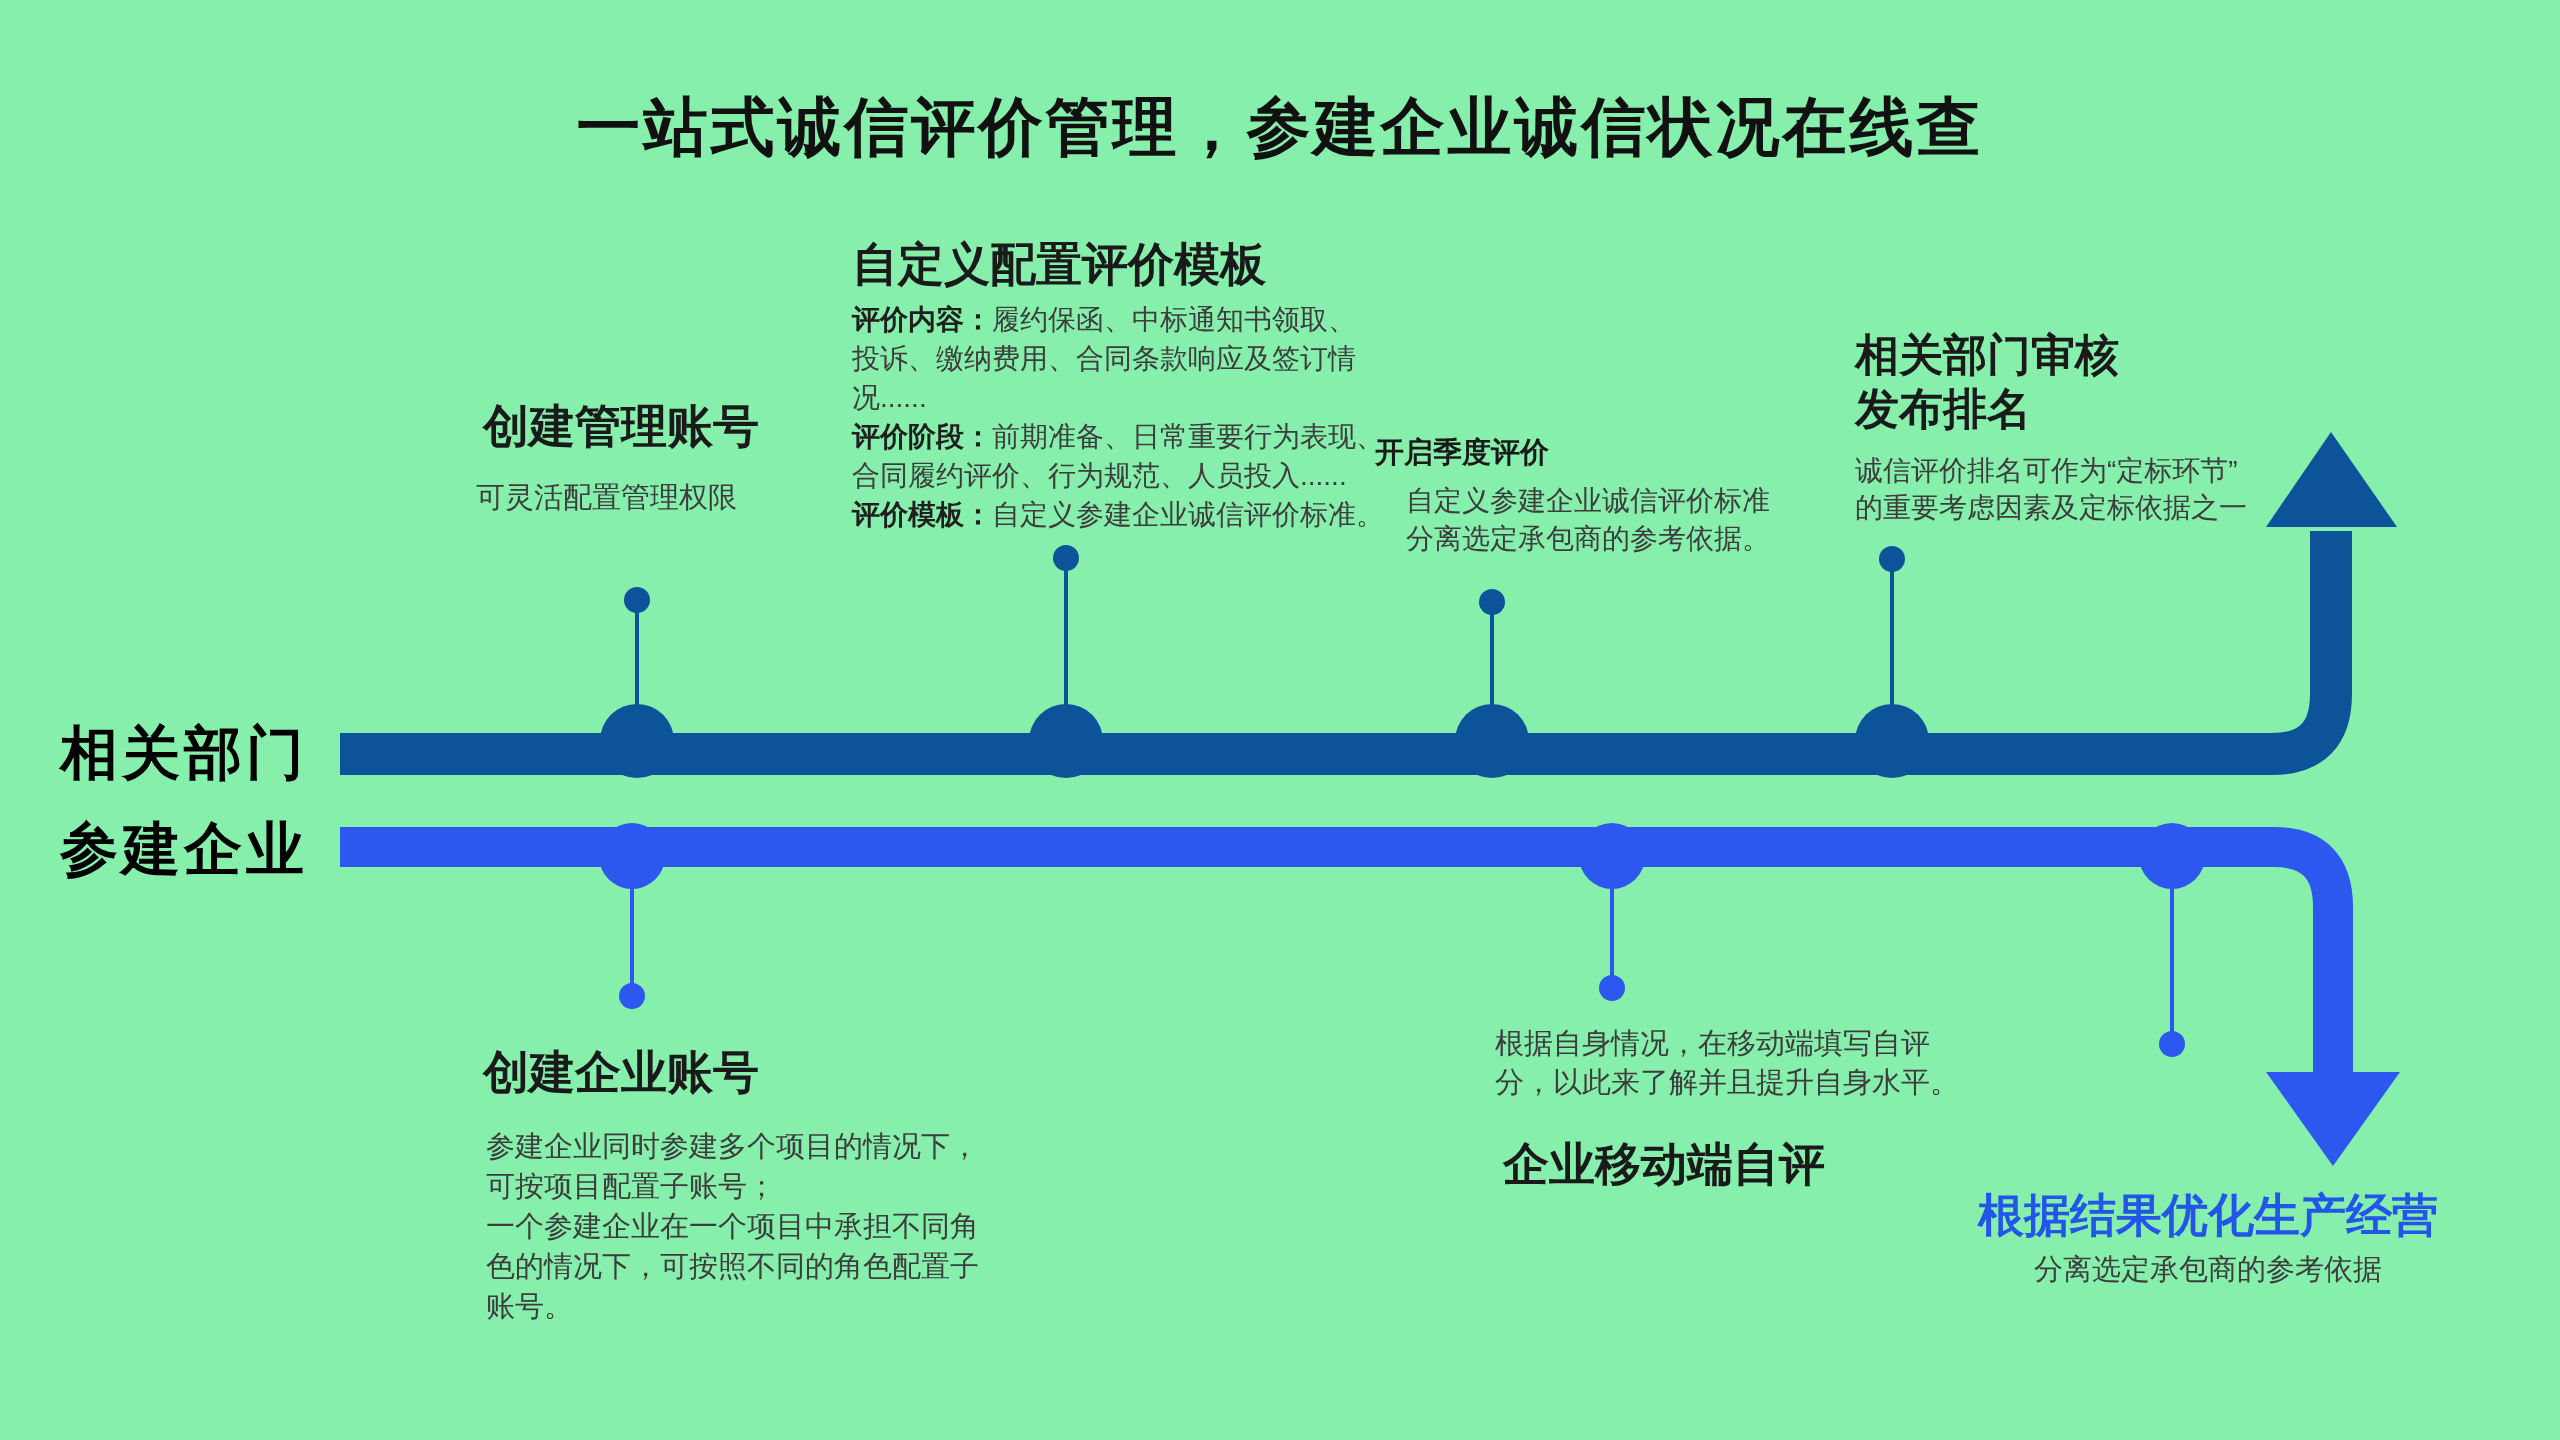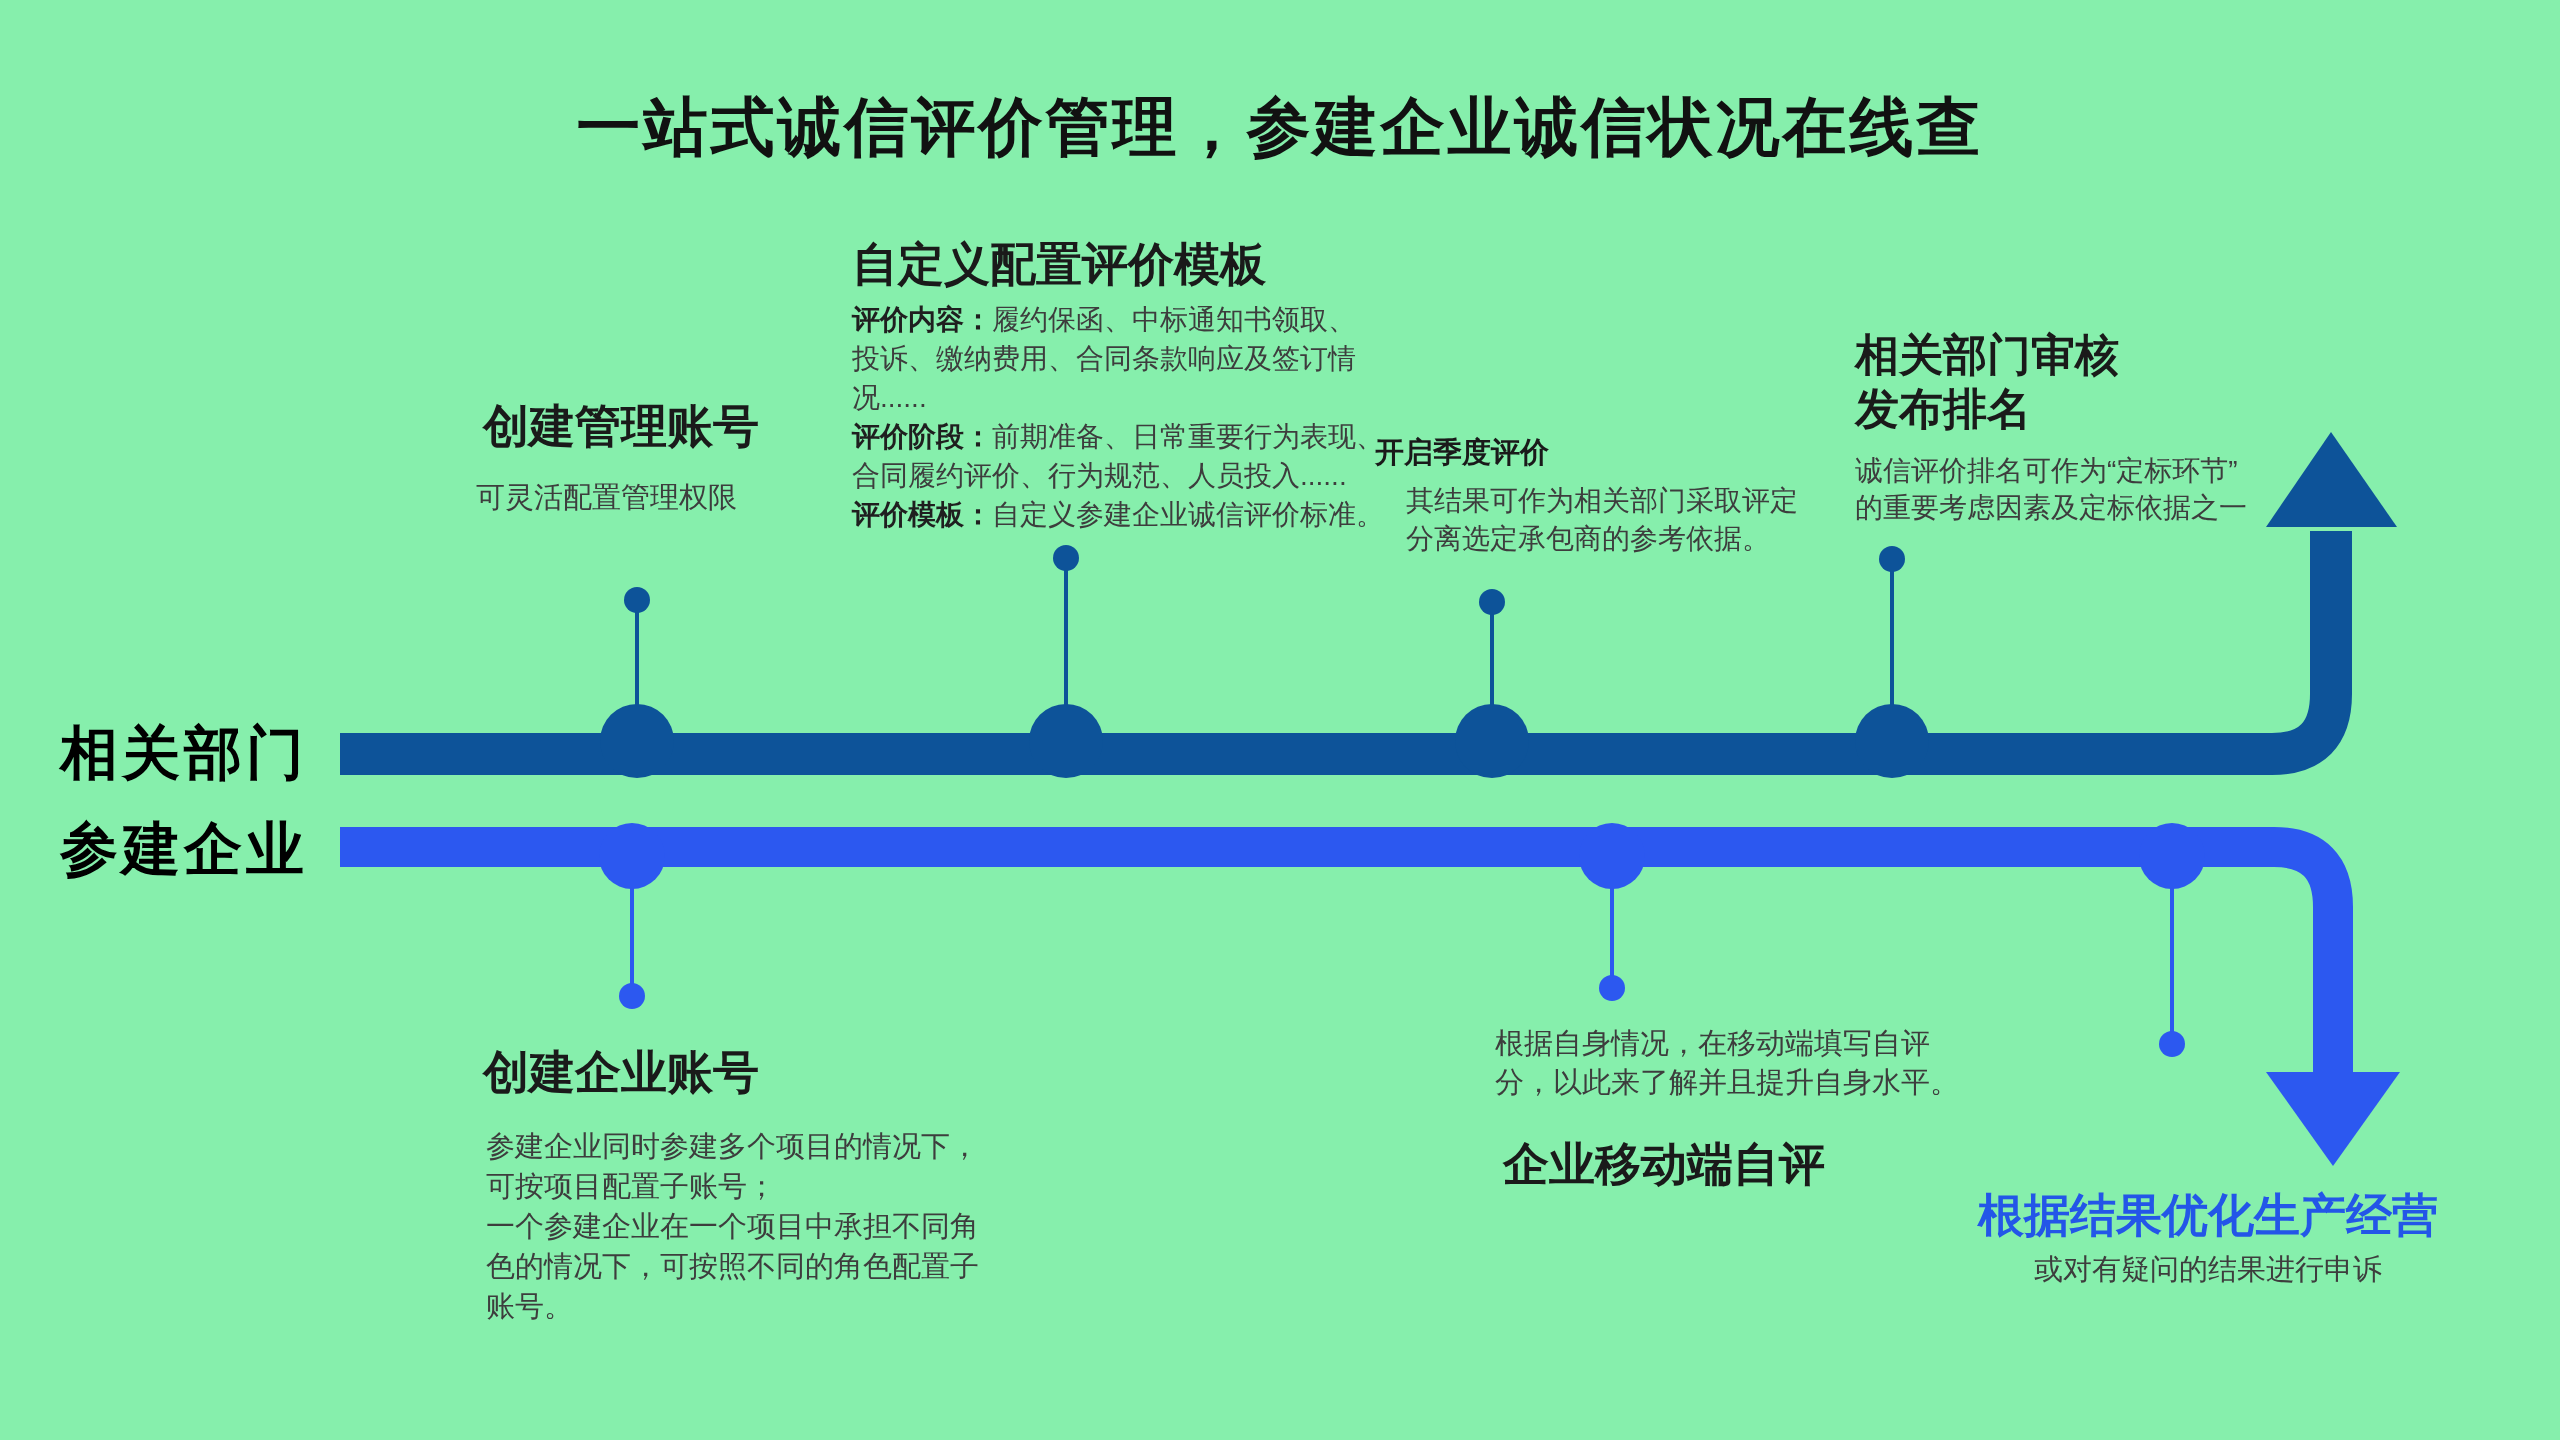--- a/index.html
+++ b/index.html
@@ -83,37 +83,37 @@
   <div class="abs rich" style="left:852px;top:300px;width:545px;">
     <p><b>评价内容：</b><span>履约保函、中标通知书领取、
 投诉、缴纳费用、合同条款响应及签订情
 况......</span></p>
     <p><b>评价阶段：</b><span>前期准备、日常重要行为表现、
 合同履约评价、行为规范、人员投入......</span></p>
     <p><b>评价模板：</b><span>自定义参建企业诚信评价标准。</span></p>
   </div>
 
   <div class="abs step-heading" style="left:1328px;top:424px;font-size:29px;margin-left:47px;">开启季度评价</div>
-  <div class="abs step-body" style="left:1406px;top:482px;">其结果可作为相关部门采取评定
+  <div class="abs step-body" style="left:1406px;top:482px;">自定义参建企业诚信评价标准
 分离选定承包商的参考依据。</div>
 
   <div class="abs step-heading" style="left:1855px;top:328px;font-size:44px;line-height:54px;">相关部门审核
 发布排名</div>
   <div class="abs step-body" style="left:1855px;top:452px;line-height:37px;">诚信评价排名可作为“定标环节”
 的重要考虑因素及定标依据之一</div>
 
   <div class="abs step-heading" style="left:483px;top:1044px;">创建企业账号</div>
   <div class="abs step-body-lg" style="left:486px;top:1126px;">参建企业同时参建多个项目的情况下，
 可按项目配置子账号；
 一个参建企业在一个项目中承担不同角
 色的情况下，可按照不同的角色配置子
 账号。</div>
 
   <div class="abs step-body-lg" style="left:1495px;top:1024px;line-height:39px;">根据自身情况，在移动端填写自评
 分，以此来了解并且提升自身水平。</div>
   <div class="abs step-heading" style="left:1503px;top:1136px;text-align:right;">企业移动端自评</div>
 
   <div class="abs" style="left:1960px;top:1188px;width:496px;text-align:center;">
     <div class="accent-heading">根据结果优化生产经营</div>
-    <div class="accent-sub">或对有疑问的结果进行申诉</div>
+    <div class="accent-sub">分离选定承包商的参考依据</div>
   </div>
 
 </div>
 
 </body></html>

